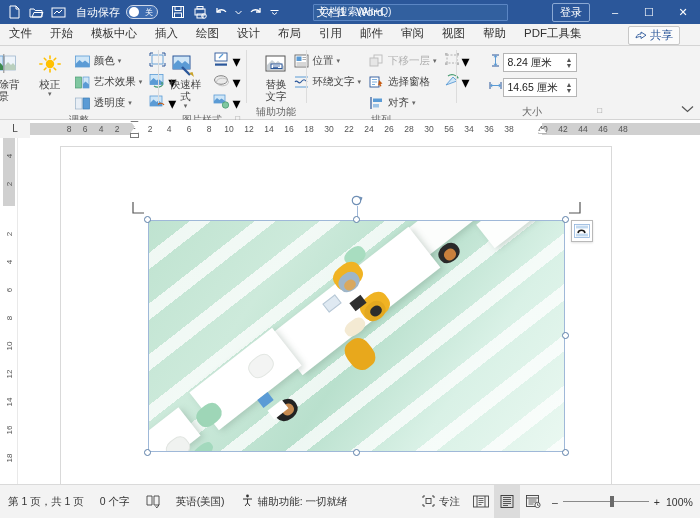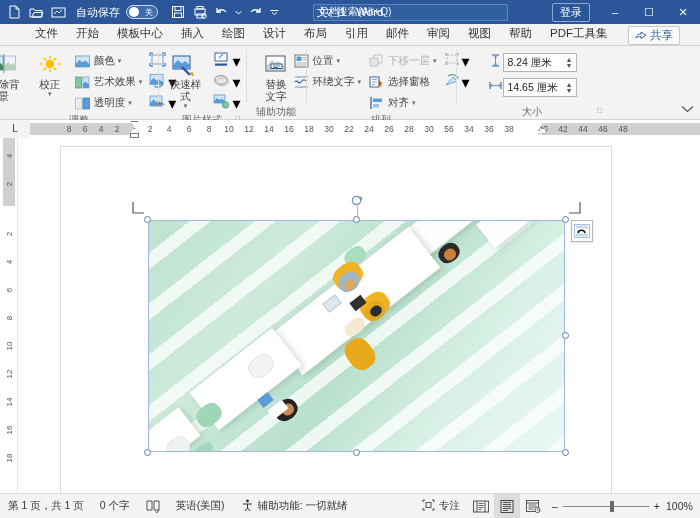--- a/index.html
+++ b/index.html
@@ -57,21 +57,21 @@
 
   
   .tabbar {
     height: 22px; background: #f3f3f3; display: flex; align-items: flex-end;
     font-size: 11.5px; color: #333; border-bottom: 1px solid #d4d4d4;
     position: relative;
   }
   .tab {
     padding: 2px 9px 4px 9px; white-space: nowrap; line-height: 16px;
   }
-  .tab.file { color: #333; margin-left: 26px; }
+  .tab.file { color: #333; }
   .tab.active {
     color: #2b579a; font-weight: normal;
     border-bottom: 2px solid #2b579a; text-decoration: underline;
     text-underline-offset: 1px;
   }
   .share-wrap { margin-left: auto; display: flex; align-items: center; padding-right: 20px; gap: 4px;}
   .share-btn {
     display: flex; align-items: center; gap: 3px; font-size: 11.5px; color: #2b579a;
     border: 1px solid #c7c7c7; background: #fbfbfb; padding: 1px 6px; border-radius: 2px;
   }
@@ -197,21 +197,21 @@
     justify-content: center; box-shadow: 0 1px 2px rgba(0,0,0,0.12);
   }
 
   
   .desk { position: absolute; background: #fdfdfd; box-shadow: 2px 3px 6px rgba(90,120,105,0.25); }
   .chair { position: absolute; border-radius: 40%; }
   .person { position: absolute; border-radius: 45%; }
 
   
   .statusbar {
-    position: absolute; left: 0; right: 0; bottom: 0; height: 25px;
+    position: absolute; left: 0; right: 0; bottom: 0; height: 34px;
     background: #f3f3f3; border-top: 1px solid #dadada; display: flex; align-items: center;
     font-size: 10.5px; color: #333;
   }
   .sb-item { padding: 0 8px; display: flex; align-items: center; gap: 4px; height: 100%; }
   .sb-right { margin-left: auto; display: flex; align-items: center; height: 100%; }
   .view-btn {
     width: 26px; height: 100%; display: flex; align-items: center; justify-content: center;
   }
   .view-btn.active { background: #dcdcdc; }
   .zoom-slider { display: flex; align-items: center; gap: 5px; padding: 0 6px; }

